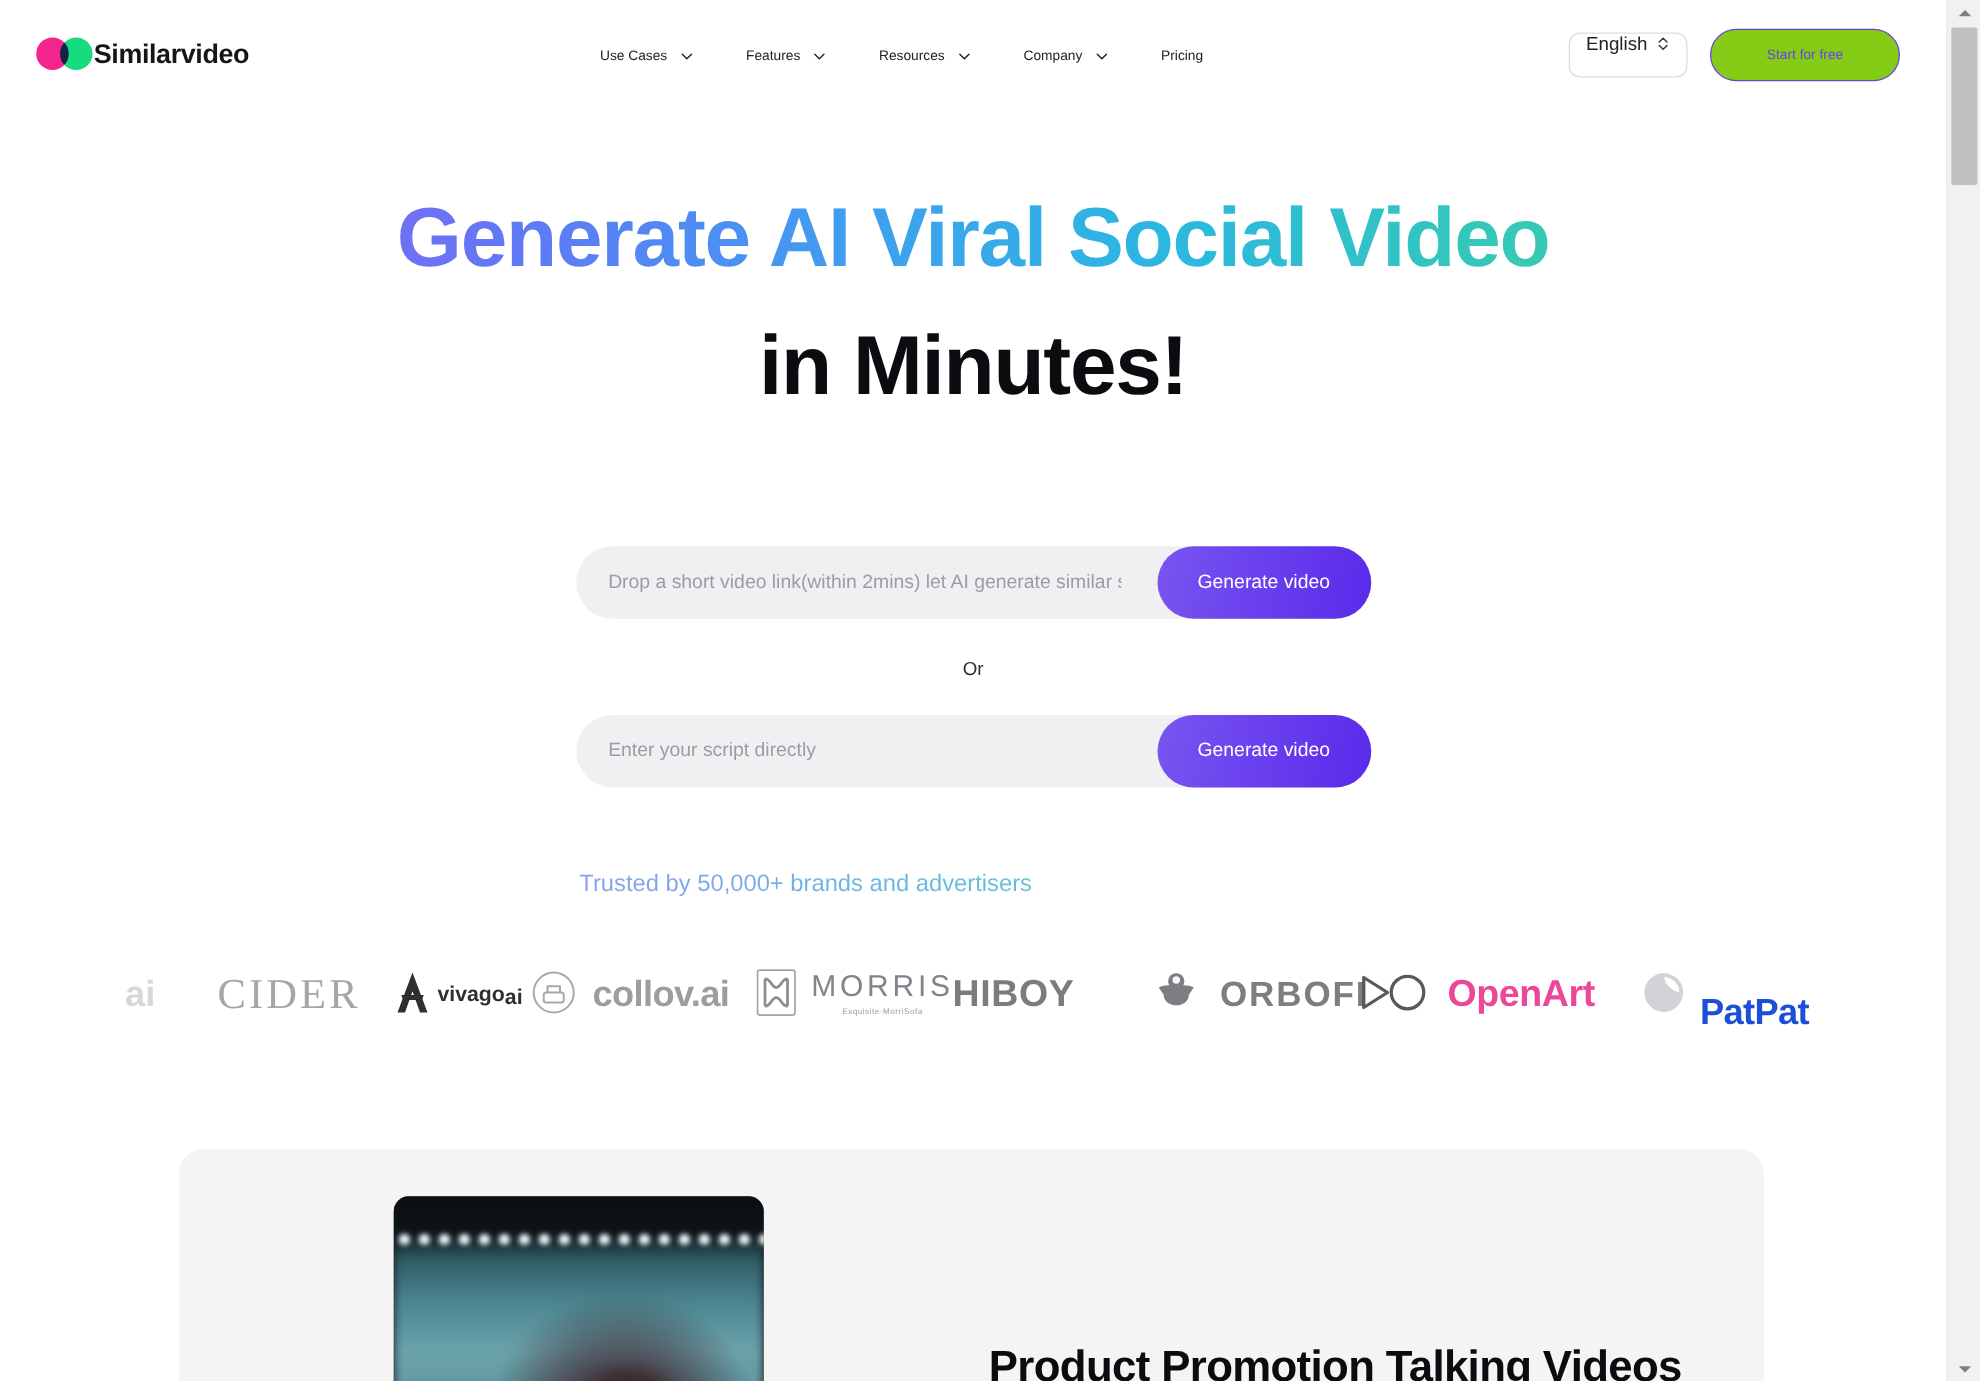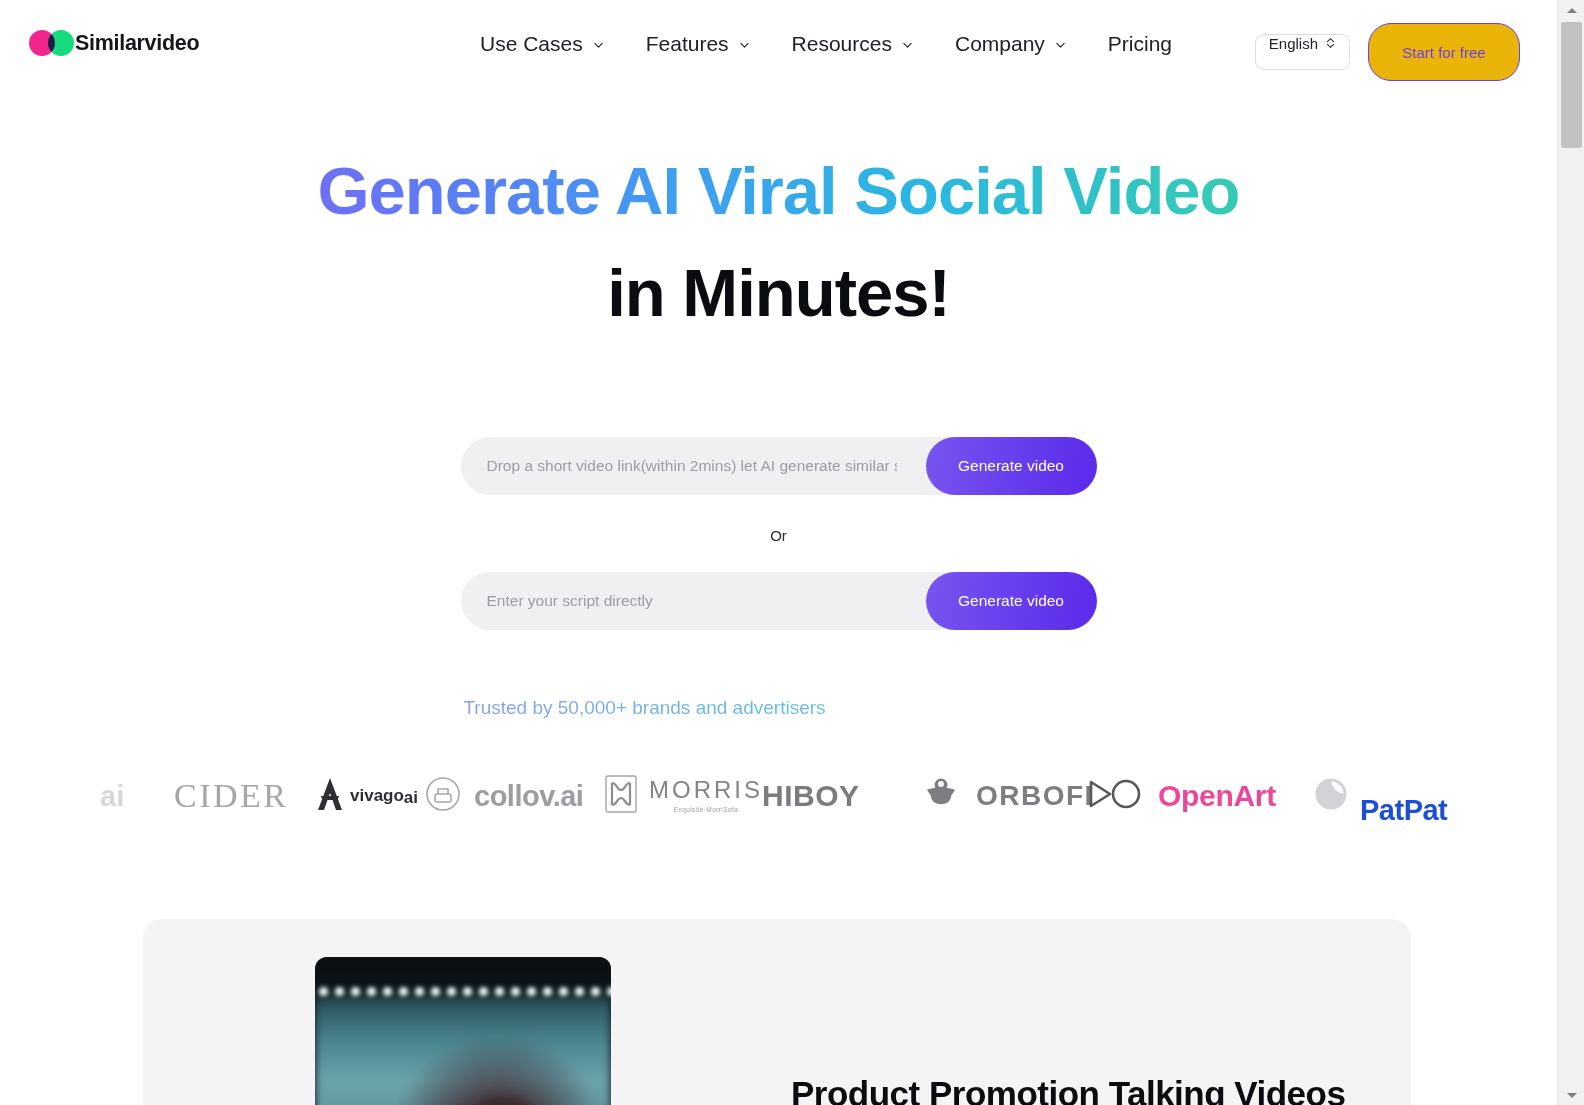--- a/index.html
+++ b/index.html
@@ -71,24 +71,25 @@
 
   .nav {
     position: absolute;
     left: 480px; top: 32px;
     display: flex;
     align-items: center;
     gap: 0px;
   }
   .nav-item {
     display: flex;
+    align-items: center;
     gap: 6px;
     padding: 0 30px 0 0;
     margin-right: 33px;
-    font-size: 21px;
+    font-size: 11px;
     color: #20222a;
     cursor: pointer;
     white-space: nowrap;
     height: 26px;
     position: relative;
   }
   .nav-item:last-child { margin-right: 0; padding-right: 0; }
   .nav-chev {
     position: absolute;
     right: 8px;
@@ -120,28 +121,28 @@
   }
   .lang-chev {
     display: inline-flex;
     flex-direction: column;
     line-height: 0;
   }
   .cta-outline {
     display: flex;
     align-items: center;
     justify-content: center;
-    height: 58px;
+    height: 42px;
     padding: 0 30px;
     min-width: 152px;
     border: 1.6px solid #6c3fe8;
     border-radius: 23px;
-    background: #eab308;
+    background: #84cc16;
     color: #6c3fe8;
-    font-size: 15px;
+    font-size: 11px;
     cursor: pointer;
     white-space: nowrap;
   }
 
   
   .hero {
     position: absolute;
     left: 0; top: 90px;
     width: 1557px;
   }

